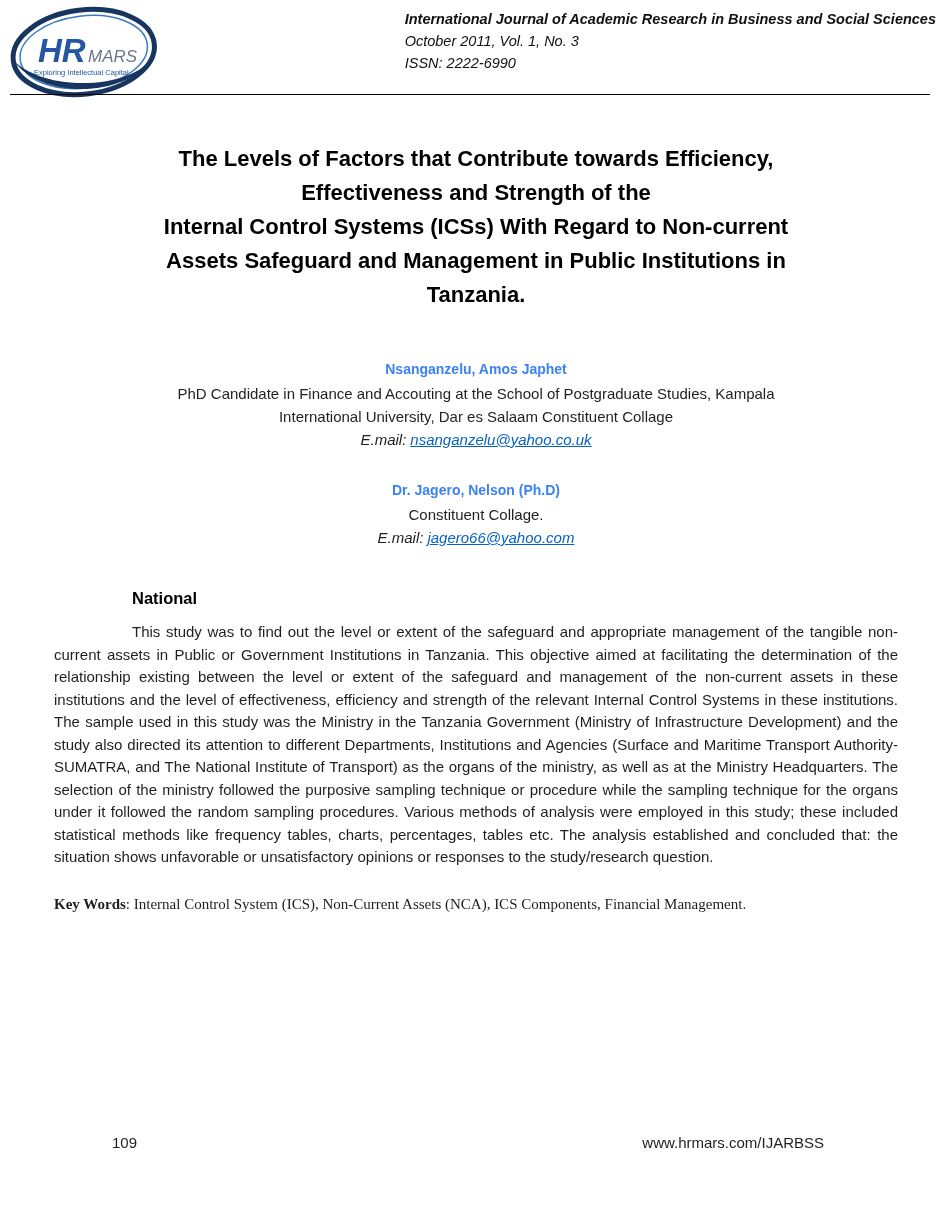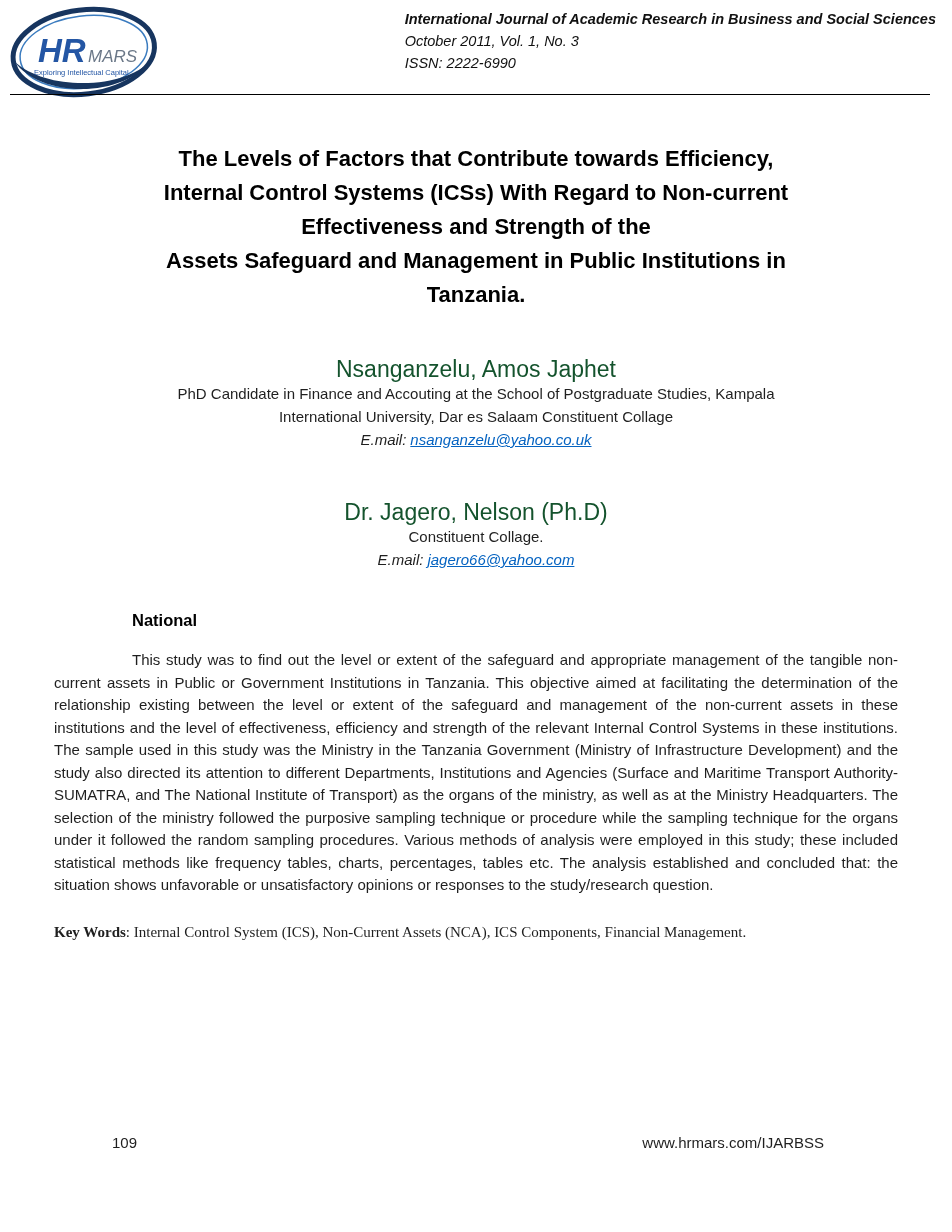--- a/index.html
+++ b/index.html
@@ -33,35 +33,35 @@
   .paper-title {
     margin-top: 42px;
     text-align: center;
     font-size: 22px; font-weight: bold; line-height: 34px;
     color: #000;
   }
   .paper-title .t-line { display: block; }
 
   .author-block { text-align: center; }
   .author-block.first { margin-top: 44px; }
-  .author-block.second { margin-top: 48px; }
-  .author-name { font-size: 23px; font-weight: normal; line-height: 26px; color: #14532d; }
+  .author-block.second { margin-top: 26px; }
+  .author-name { font-size: 14px; font-weight: bold; line-height: 26px; color: #3b82f6; }
   .affil-line { display: block; font-size: 15px; line-height: 23px; }
   .email-line { font-size: 15px; line-height: 23px; font-style: italic; }
   .email-label { margin-right: 4px; }
   a.email-link, .email-link {
     color: #0563C1; text-decoration: underline; cursor: pointer;
   }
 
   .abstract-heading {
     margin-top: 40px; margin-left: 78px;
     font-size: 16.5px; font-weight: bold; color: #000;
   }
   .abstract-body {
-    margin-top: 19px;
+    margin-top: 13px;
     font-size: 15px; line-height: 22.5px;
     text-align: justify;
     text-indent: 78px;
   }
   .keywords {
     margin-top: 24px;
     font-size: 15px; line-height: 22.5px;
     text-align: left;
     font-family: Liberation Serif, serif;
   }
@@ -97,22 +97,22 @@
       <div class="issn-line">ISSN: 2222-6990</div>
     </div>
 
     <hr class="header-divider">
   </div>
 
   <div class="content">
 
     <h1 class="paper-title">
       <span class="t-line">The Levels of Factors that Contribute towards Efficiency,</span>
+      <span class="t-line">Effectiveness and Strength of the</span>
       <span class="t-line">Internal Control Systems (ICSs) With Regard to Non-current</span>
-      <span class="t-line">Effectiveness and Strength of the</span>
       <span class="t-line">Assets Safeguard and Management in Public Institutions in</span>
       <span class="t-line">Tanzania.</span>
     </h1>
 
     <div class="author-block first">
       <div class="author-name">Nsanganzelu, Amos Japhet</div>
       <span class="affil-line">PhD Candidate in Finance and Accouting at the School of Postgraduate Studies, Kampala</span>
       <span class="affil-line">International University, Dar es Salaam Constituent Collage</span>
       <div class="email-line">
         <span class="email-label">E.mail:</span><a class="email-link">nsanganzelu@yahoo.co.uk</a>

